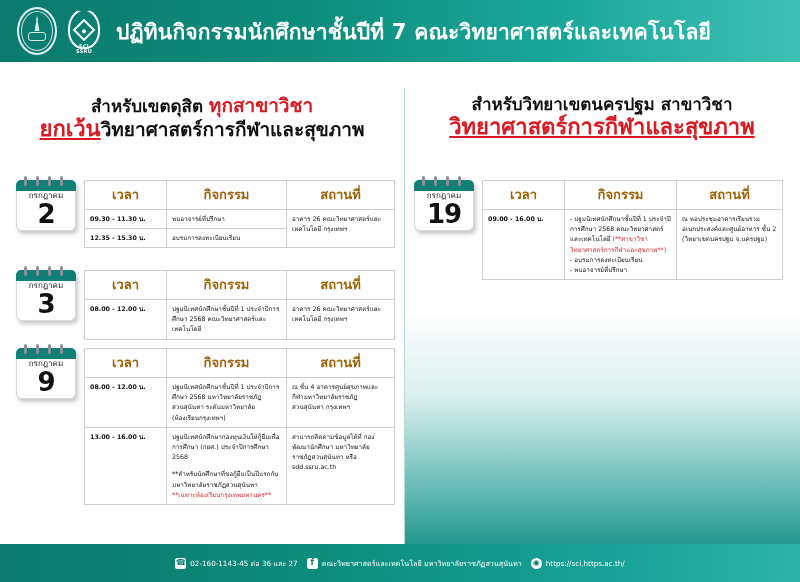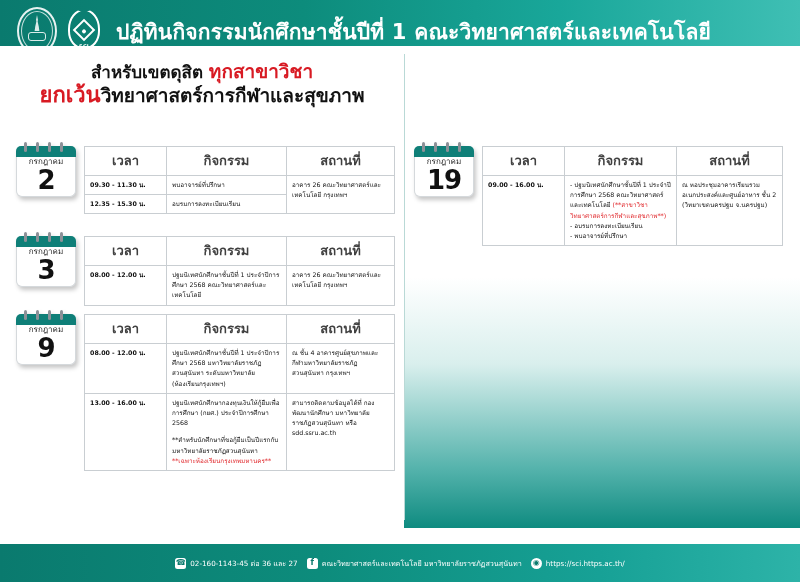--- a/index.html
+++ b/index.html
@@ -55,32 +55,32 @@
   .logo-sci .lbl {
     position:absolute; left:0; bottom:0; width:40px; text-align:center;
     color:#fff; font-size:5px; font-weight:bold; letter-spacing:.3px; line-height:1.05;
   }
   .header-title {
     color:#ffffff; font-size:21px; font-weight:bold; margin-left:12px;
     letter-spacing:.2px; white-space:nowrap;
   }
 
   
-  .panels { position:absolute; left:0; top:46px; width:800px; height:482px; }
+  .panels { position:absolute; left:0; top:80px; width:800px; height:482px; }
   .panel-left  { position:absolute; left:0;   top:0; width:404px; height:482px; background:#fff; }
   .panel-right { position:absolute; left:404px; top:0; width:396px; height:482px;
                  background:linear-gradient(180deg,#ffffff 0%,#ffffff 48%,#d9efed 66%,#53b2ab 88%,#0e8b80 100%); }
   .divider { position:absolute; left:404px; top:8px; width:1px; height:466px; background:#b9d9d6; }
 
   .sec-head { text-align:center; padding-top:14px; line-height:1.18; }
   .sec-head .l1 { font-size:17px; font-weight:bold; color:#111; }
   .sec-head .l2 { font-size:19px; font-weight:bold; color:#111; }
   .accent { color:#d81a23; }
   .sec-head .l1 .accent { font-size:19px; }
-  .sec-head .l2 .big { font-size:22px; }
+  .sec-head .l2 .big { font-size:22px;text-decoration:underline; }
 
   
   .day-block { position:absolute; display:flex; align-items:flex-start; }
 
   .cal-icon {
     width:60px; flex:0 0 60px; margin-right:8px; position:relative;
     filter:drop-shadow(2px 3px 2px rgba(0,0,0,.22));
   }
   .cal-icon .top {
     height:11px; background:#0f7f78; border-radius:5px 5px 0 0; position:relative;
@@ -101,21 +101,21 @@
   .cal-icon .num { font-size:26px; font-weight:bold; color:#111; line-height:1.02; letter-spacing:-1px; }
 
   
   table.sched {
     border-collapse:collapse; background:#fff; table-layout:fixed;
   }
   table.sched th, table.sched td {
     border:1px solid #c9ced2; vertical-align:top;
   }
   table.sched th {
-    color:#404040; font-size:13px; font-weight:bold; text-align:center;
+    color:#a16207; font-size:13px; font-weight:bold; text-align:center;
     padding:3px 2px 4px; vertical-align:middle;
   }
   table.sched td { font-size:6.3px; color:#111; padding:4px 5px; line-height:1.62; }
   td.time { text-align:left; font-weight:bold; white-space:nowrap; font-size:6.4px; }
   td.act  { }
   td.place{ }
   .red { color:#e0272b; }
   .sp { display:block; height:7px; }
 
   
@@ -142,21 +142,21 @@
       <div class="ring"></div>
         <div class="ring2"></div>
       <div class="pagoda"></div>
         <div class="base"></div>
     </div>
     <div class="logo-sci">
       <div class="flame"></div>
         <div class="atom"></div>
       <div class="lbl"><span>SCI</span><br><span>SSRU</span></div>
     </div>
-    <div class="header-title">ปฏิทินกิจกรรมนักศึกษาชั้นปีที่ 1  คณะวิทยาศาสตร์และเทคโนโลยี</div>
+    <div class="header-title">ปฏิทินกิจกรรมนักศึกษาชั้นปีที่ 7  คณะวิทยาศาสตร์และเทคโนโลยี</div>
   </div>
 
   <div class="panels">
     <div class="panel-left">
       <div class="sec-head">
         <div class="l1"><span>สำหรับเขตดุสิต </span><span class="accent">ทุกสาขาวิชา</span></div>
         <div class="l2"><span class="accent big">ยกเว้น</span><span>วิทยาศาสตร์การกีฬาและสุขภาพ</span></div>
       </div>
 
       <div class="day-block" style="left:16px; top:100px;">
@@ -270,20 +270,24 @@
               <span class="red">**เฉพาะห้องเรียนกรุงเทพมหานคร**</span>
             </td>
             <td class="place red">สามารถติดตามข้อมูลได้ที่ กองพัฒนานักศึกษา มหาวิทยาลัยราชภัฏสวนสุนันทา หรือ sdd.ssru.ac.th</td>
           </tr>
         </tbody>
           </table>
       </div>
     </div>
 
     <div class="panel-right">
+      <div class="sec-head">
+        <div class="l1">สำหรับวิทยาเขตนครปฐม สาขาวิชา</div>
+        <div class="l2"><span class="accent big">วิทยาศาสตร์การกีฬาและสุขภาพ</span></div>
+      </div>
 
       <div class="day-block" style="left:10px; top:100px;">
         <div class="cal-icon">
           <div class="top">
               <i></i>
               <i></i>
               <i></i>
               <i></i>
             </div>
           <div class="body">

